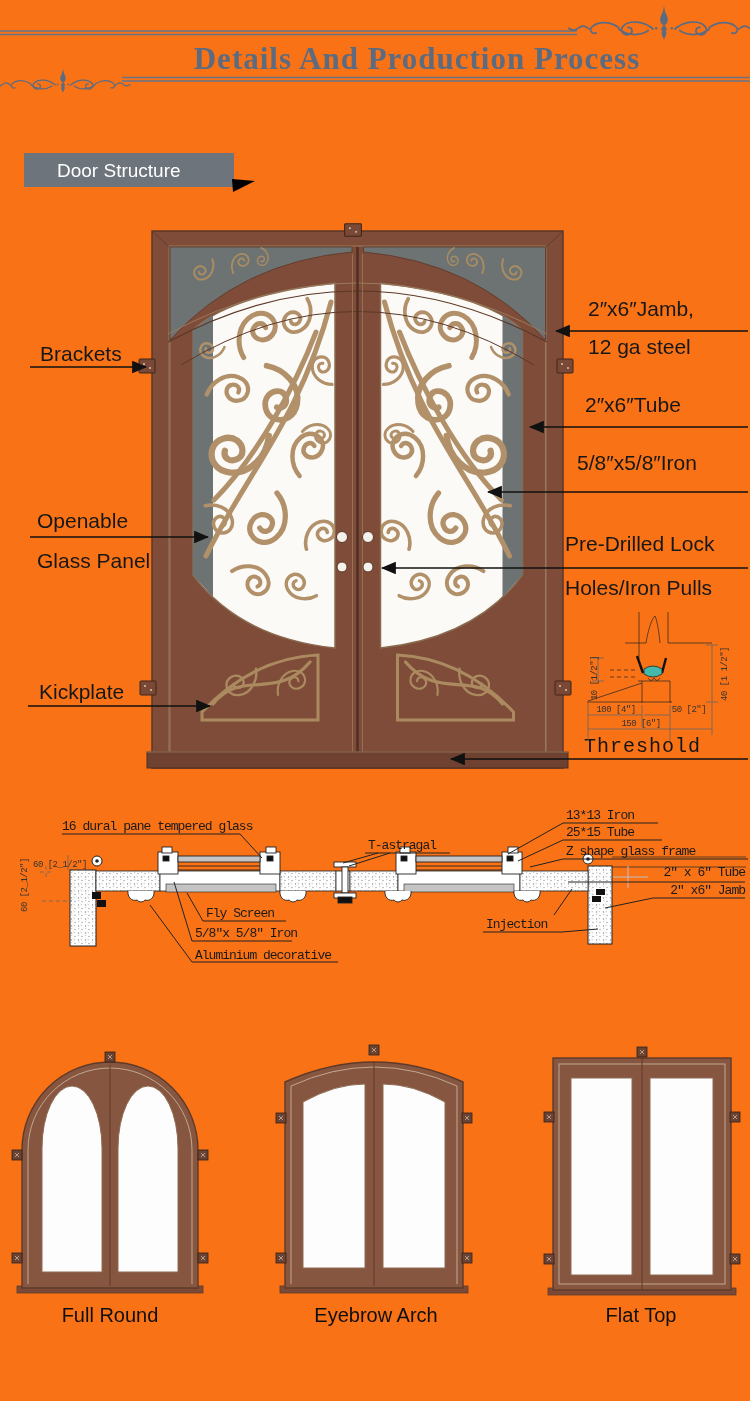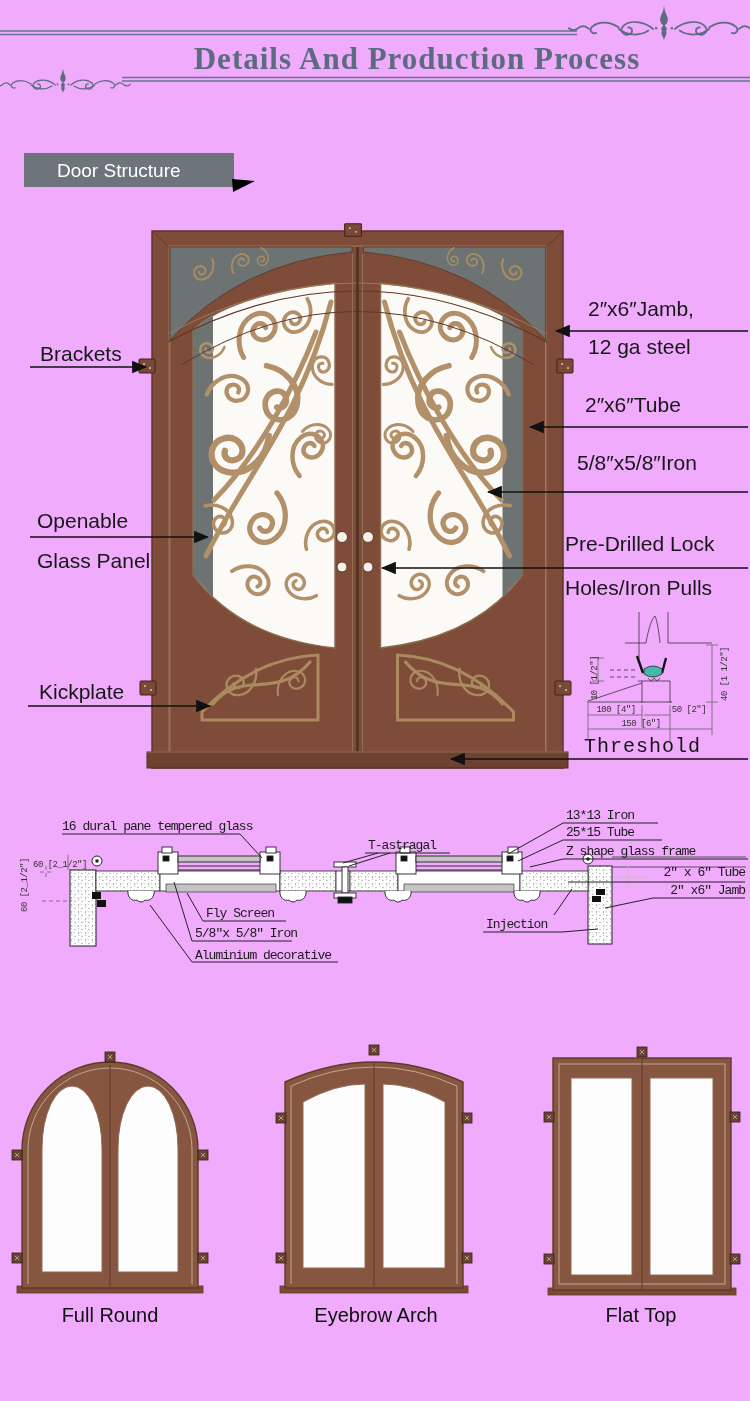--- a/index.html
+++ b/index.html
@@ -1,16 +1,16 @@
 <!DOCTYPE html>
 <html><head>
 <meta charset="utf-8">
 <style>
   html,body{margin:0;padding:0;background:#ffffff;}
-  #page{position:relative;width:750px;height:1401px;background:#f0abfc;overflow:hidden;
+  #page{position:relative;width:750px;height:1401px;background:#f97316;overflow:hidden;
         font-family:"Liberation Sans",sans-serif;}
   svg{display:block;}
   
   .t-title{font-family:"Liberation Serif",serif;font-weight:bold;font-size:31px;fill:#5c6b80;letter-spacing:1px;}
   .t-tag{font-family:"Liberation Sans",sans-serif;font-size:19px;fill:#ffffff;}
   .t-sans{font-family:"Liberation Sans",sans-serif;font-size:21px;fill:#171717;}
   .t-sans-sm{font-family:"Liberation Sans",sans-serif;font-size:20px;fill:#0f0f0f;}
   .t-cad{font-family:"Liberation Mono",monospace;font-size:13px;letter-spacing:-1px;fill:#1a1a1a;}
   .t-cad-sm{font-family:"Liberation Mono",monospace;font-size:9px;letter-spacing:-0.5px;fill:#333;}
   .t-thresh{font-family:"Liberation Mono",monospace;font-size:20px;letter-spacing:1px;fill:#141414;}

